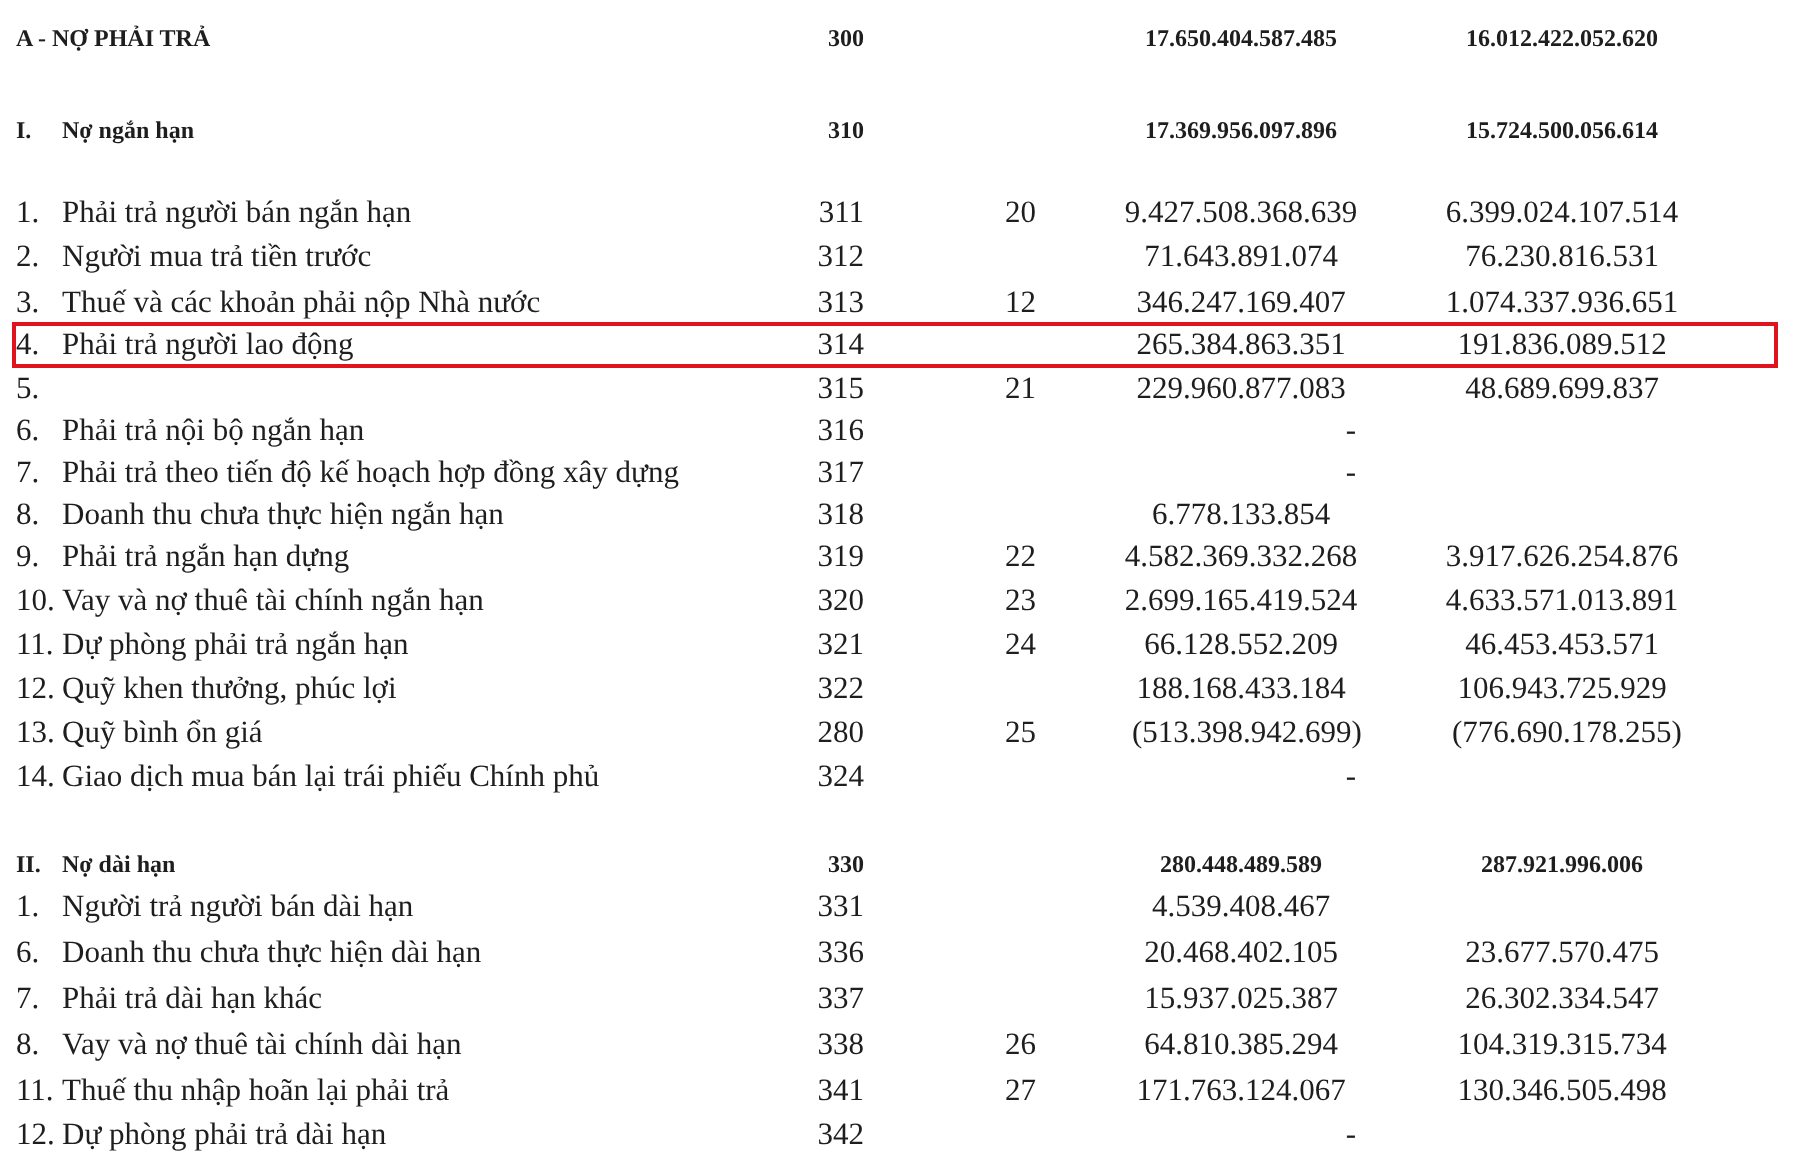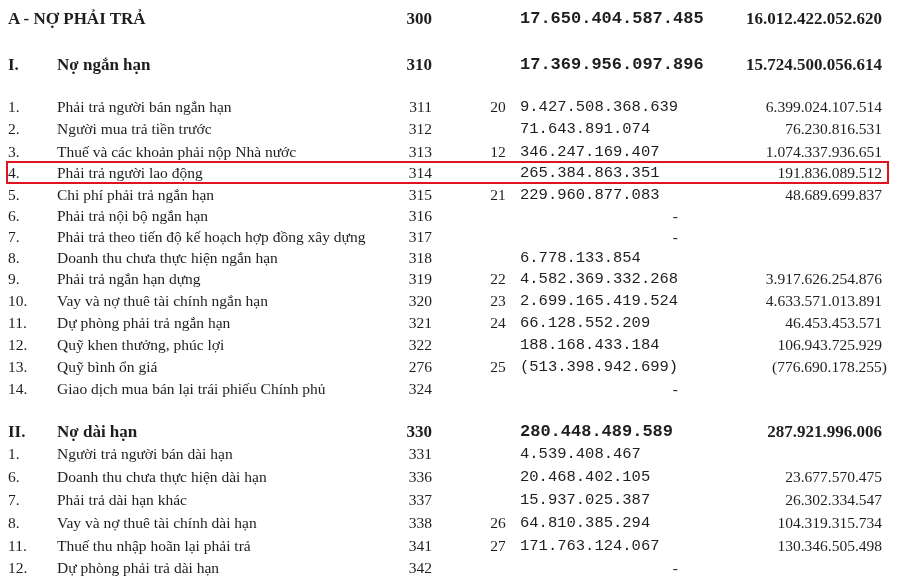--- a/index.html
+++ b/index.html
@@ -5,29 +5,29 @@
     html, body { margin: 0; padding: 0; background: #ffffff; }
     body {
       width: 903px; height: 581px; overflow: hidden; position: relative;
       font-family: "Liberation Serif", "DejaVu Serif", serif;
       color: #1e1e1e;
     }
     .row {
       position: absolute; left: 0; width: 903px; height: 22px;
       font-size: 15.5px; line-height: 22px; white-space: nowrap;
     }
-    .row.bold { font-weight: bold; font-size: 17px; }
+    .row.bold { font-weight: bold; font-size: 12px; }
     .cell { position: absolute; top: 0; }
     .num { left: 8px; width: 26px; }
     .label { left: 8px; }
-    .label.indent { left: 31px; margin-left: 26px; }
+    .label.indent { left: 31px; }
     .code { left: 380px; width: 52px; text-align: right; }
-    .note { left: 478px; width: 40px; text-align: center; }
-    .cur { left: 520px; width: 201px; text-align: left; font-family: Liberation Mono, monospace; }
-    .prev { left: 680px; width: 202px; text-align: right; }
+    .note { left: 478px; width: 40px; text-align: right; }
+    .cur { left: 520px; width: 201px; text-align: center; }
+    .prev { left: 680px; width: 202px; text-align: center; }
     .dash-cur { left: 520px; width: 158px; text-align: right; }
     .highlight {
       position: absolute; left: 6px; top: 161px; width: 883px; height: 23px;
       border: 2px solid #e0141e; box-sizing: border-box;
     }
   </style>
 </head>
 <body>
 
 <div id="sheet">
@@ -74,21 +74,20 @@
   <div class="row" style="top:162px">
     <span class="cell num">4.</span>
     <span class="cell label indent">Phải trả người lao động</span>
     <span class="cell code">314</span>
     <span class="cell note"></span>
     <span class="cell cur">265.384.863.351</span>
     <span class="cell prev">191.836.089.512</span>
   </div>
   <div class="row" style="top:184px">
     <span class="cell num">5.</span>
-    <span class="cell label indent">Chi phí phải trả ngắn hạn</span>
     <span class="cell code">315</span>
     <span class="cell note">21</span>
     <span class="cell cur">229.960.877.083</span>
     <span class="cell prev">48.689.699.837</span>
   </div>
   <div class="row" style="top:205px">
     <span class="cell num">6.</span>
     <span class="cell label indent">Phải trả nội bộ ngắn hạn</span>
     <span class="cell code">316</span>
     <span class="cell note"></span>
@@ -138,21 +137,21 @@
     <span class="cell num">12.</span>
     <span class="cell label indent">Quỹ khen thưởng, phúc lợi</span>
     <span class="cell code">322</span>
     <span class="cell note"></span>
     <span class="cell cur">188.168.433.184</span>
     <span class="cell prev">106.943.725.929</span>
   </div>
   <div class="row" style="top:356px">
     <span class="cell num">13.</span>
     <span class="cell label indent">Quỹ bình ổn giá</span>
-    <span class="cell code">276</span>
+    <span class="cell code">280</span>
     <span class="cell note">25</span>
     <span class="cell cur" style="width:207px">(513.398.942.699)</span>
     <span class="cell prev" style="width:207px">(776.690.178.255)</span>
   </div>
   <div class="row" style="top:378px">
     <span class="cell num">14.</span>
     <span class="cell label indent">Giao dịch mua bán lại trái phiếu Chính phủ</span>
     <span class="cell code">324</span>
     <span class="cell note"></span>
     <span class="cell dash-cur">-</span>

